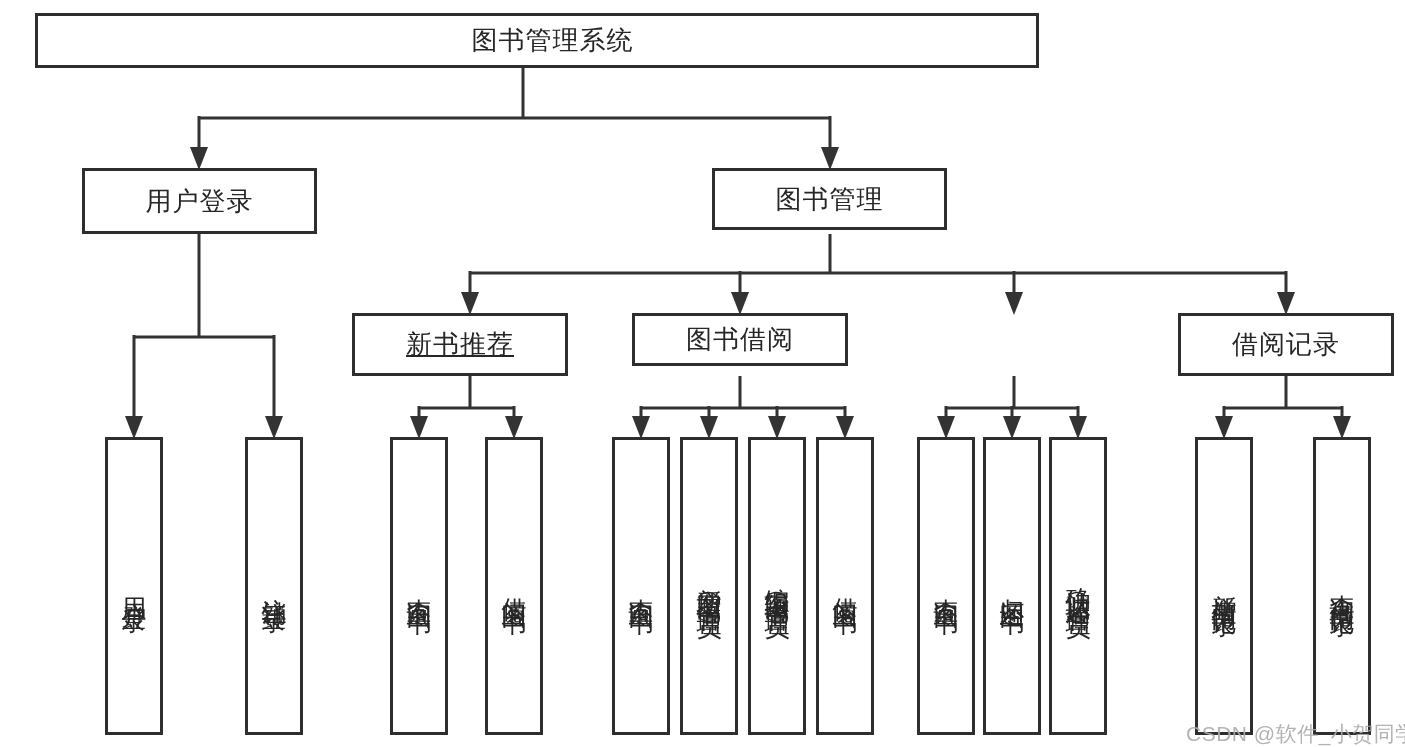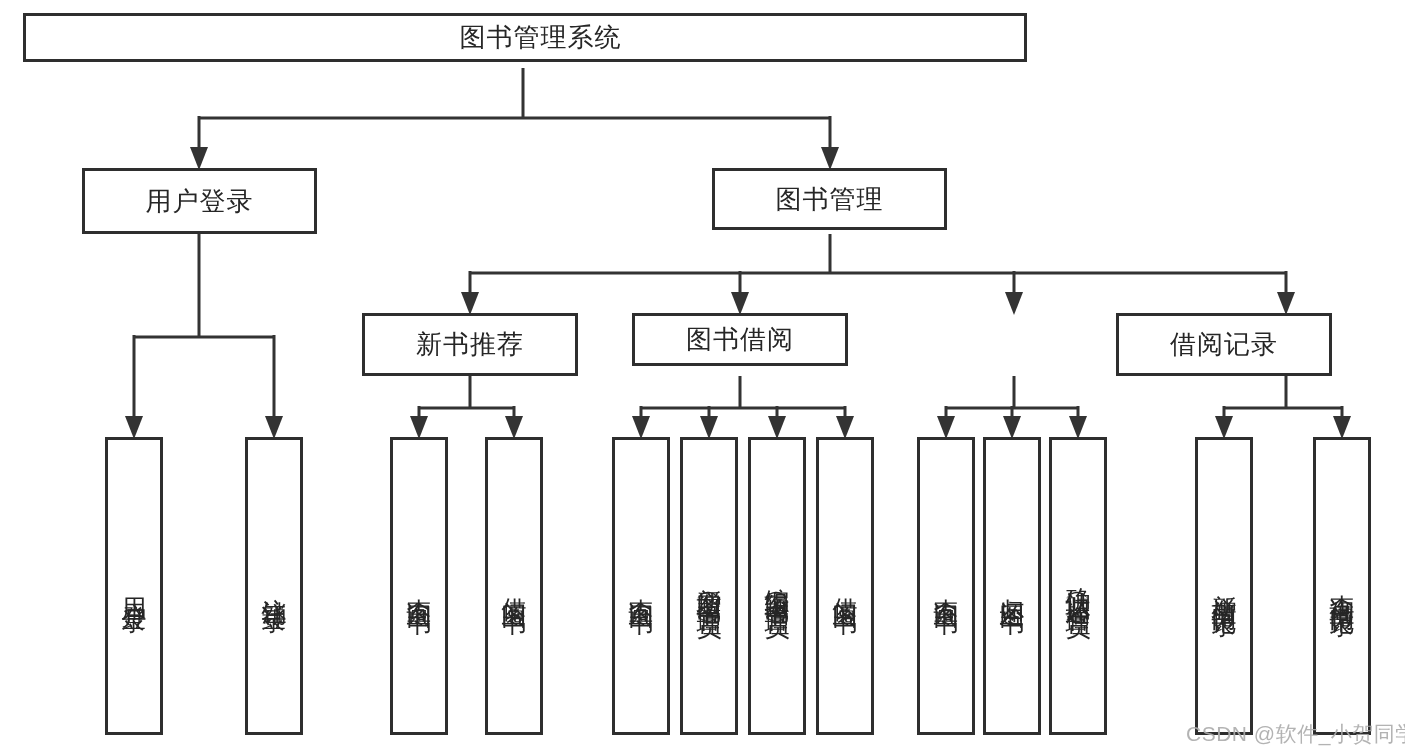--- a/index.html
+++ b/index.html
@@ -35,27 +35,27 @@
     text-orientation: mixed;
     font-size: 25px;
     letter-spacing: 4px;
     line-height: 1;
     top: 437px;
     width: 58px;
     height: 298px;
   }
   .leaf span { display: block; }
   
-  #node-root   { left: 23px;  top: 13px;  width: 1004px; height: 49px; padding-left: 31px; }
+  #node-root   { left: 35px;  top: 13px;  width: 1004px; height: 55px; padding-left: 31px; }
   #node-l1a    { left: 82px;  top: 168px; width: 235px;  height: 66px; }
   #node-l1b    { left: 712px; top: 168px; width: 235px;  height: 62px; }
-  #node-l2a    { left: 362px; top: 313px; width: 216px;  height: 63px; }
+  #node-l2a    { left: 352px; top: 313px; width: 216px;  height: 63px; text-decoration: underline; }
   #node-l2b    { left: 632px; top: 313px; width: 216px;  height: 53px; }
   #node-l2c    { left: 906px; top: 313px; width: 216px;  height: 63px; }
-  #node-l2d    { left: 1116px; top: 313px; width: 216px; height: 63px; }
+  #node-l2d    { left: 1178px; top: 313px; width: 216px; height: 63px; }
   #leaf-a1 { left: 105px; }
   #leaf-a2 { left: 245px; }
   #leaf-b1 { left: 390px; }
   #leaf-b2 { left: 485px; }
   #leaf-c1 { left: 612px; }
   #leaf-c2 { left: 680px; }
   #leaf-c3 { left: 748px; }
   #leaf-c4 { left: 816px; }
   #leaf-d1 { left: 917px; }
   #leaf-d2 { left: 983px; }

